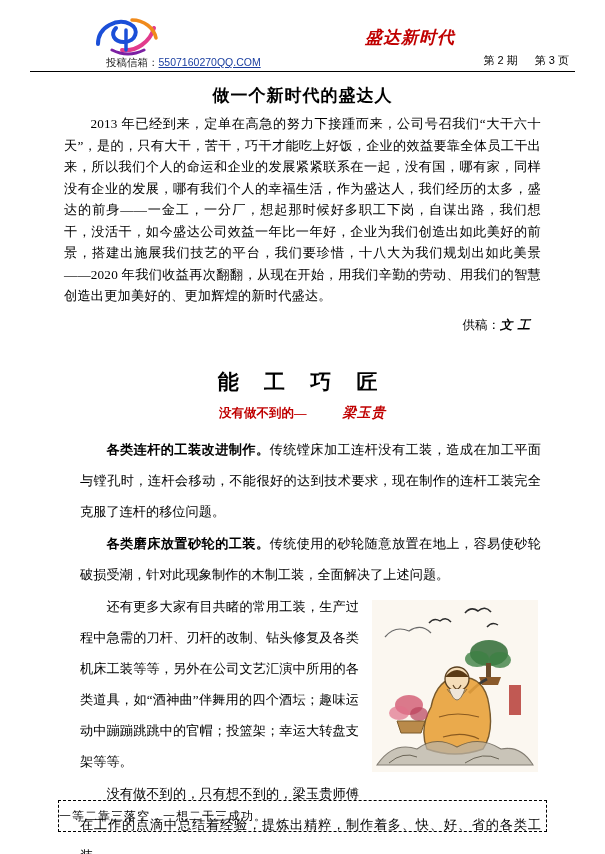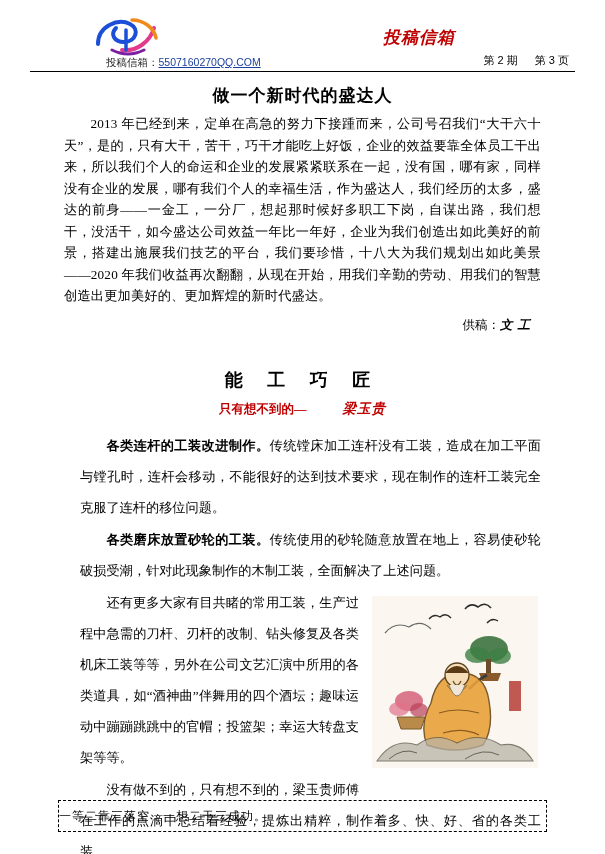--- a/index.html
+++ b/index.html
@@ -113,21 +113,21 @@
     font-family: "Liberation Serif", serif;
     font-style: italic;
     font-weight: bold;
     letter-spacing: 1px;
   }
 
   .section-title {
     text-align: center;
     font-family: "Liberation Serif", serif;
     font-weight: bold;
-    font-size: 18px;
+    font-size: 21px;
     letter-spacing: 10px;
     margin-top: 34px;
     margin-bottom: 8px;
   }
   .subtitle {
     text-align: center;
     font-size: 12.5px;
     color: #c00000;
     margin-bottom: 12px;
     font-weight: bold;
@@ -194,21 +194,21 @@
         <path d="M40 6 C52 6, 62 14, 64 24" fill="none" stroke="#f08a1b" stroke-width="3.5" stroke-linecap="round"></path>
         <path d="M20 36 C28 40, 40 42, 52 36" fill="none" stroke="#7b1fa2" stroke-width="3" stroke-linecap="round"></path>
         <path d="M34 16 L34 36" fill="none" stroke="#1b4fd8" stroke-width="3.5" stroke-linecap="round"></path>
       </svg>
     </div>
 
     <div class="submit-line">
       <span>投稿信箱：</span><span class="mail">5507160270QQ.COM</span>
     </div>
 
-    <div class="brand-cn">投稿信箱</div>
+    <div class="brand-cn">盛达新时代</div>
 
     <div class="issue">
       <span>第 2 期</span>
       <span>第 3 页</span>
     </div>
 
     <div class="rule"></div>
   </div>
 
   <div class="content">
@@ -217,21 +217,21 @@
 
     <p class="body-text">2013 年已经到来，定单在高急的努力下接踵而来，公司号召我们“大干六十天”，是的，只有大干，苦干，巧干才能吃上好饭，企业的效益要靠全体员工干出来，所以我们个人的命运和企业的发展紧紧联系在一起，没有国，哪有家，同样没有企业的发展，哪有我们个人的幸福生活，作为盛达人，我们经历的太多，盛达的前身——一金工，一分厂，想起那时候好多职工下岗，自谋出路，我们想干，没活干，如今盛达公司效益一年比一年好，企业为我们创造出如此美好的前景，搭建出施展我们技艺的平台，我们要珍惜，十八大为我们规划出如此美景——2020 年我们收益再次翻翻，从现在开始，用我们辛勤的劳动、用我们的智慧创造出更加美好的、更加辉煌的新时代盛达。</p>
 
     <div class="sig">
       <span>供稿：</span><span class="name">文 工</span>
     </div>
 
     <div class="section-title">能 工 巧 匠</div>
 
     <div class="subtitle">
-      <span>只有想不到的—</span><span class="author">梁玉贵</span>
+      <span>没有做不到的—</span><span class="author">梁玉贵</span>
     </div>
 
     <p class="para">
       <b>各类连杆的工装改进制作。</b><span>传统镗床加工连杆没有工装，造成在加工平面与镗孔时，连杆会移动，不能很好的达到技术要求，现在制作的连杆工装完全克服了连杆的移位问题。</span>
     </p>
 
     <p class="para">
       <b>各类磨床放置砂轮的工装。</b><span>传统使用的砂轮随意放置在地上，容易使砂轮破损受潮，针对此现象制作的木制工装，全面解决了上述问题。</span>
     </p>
 

